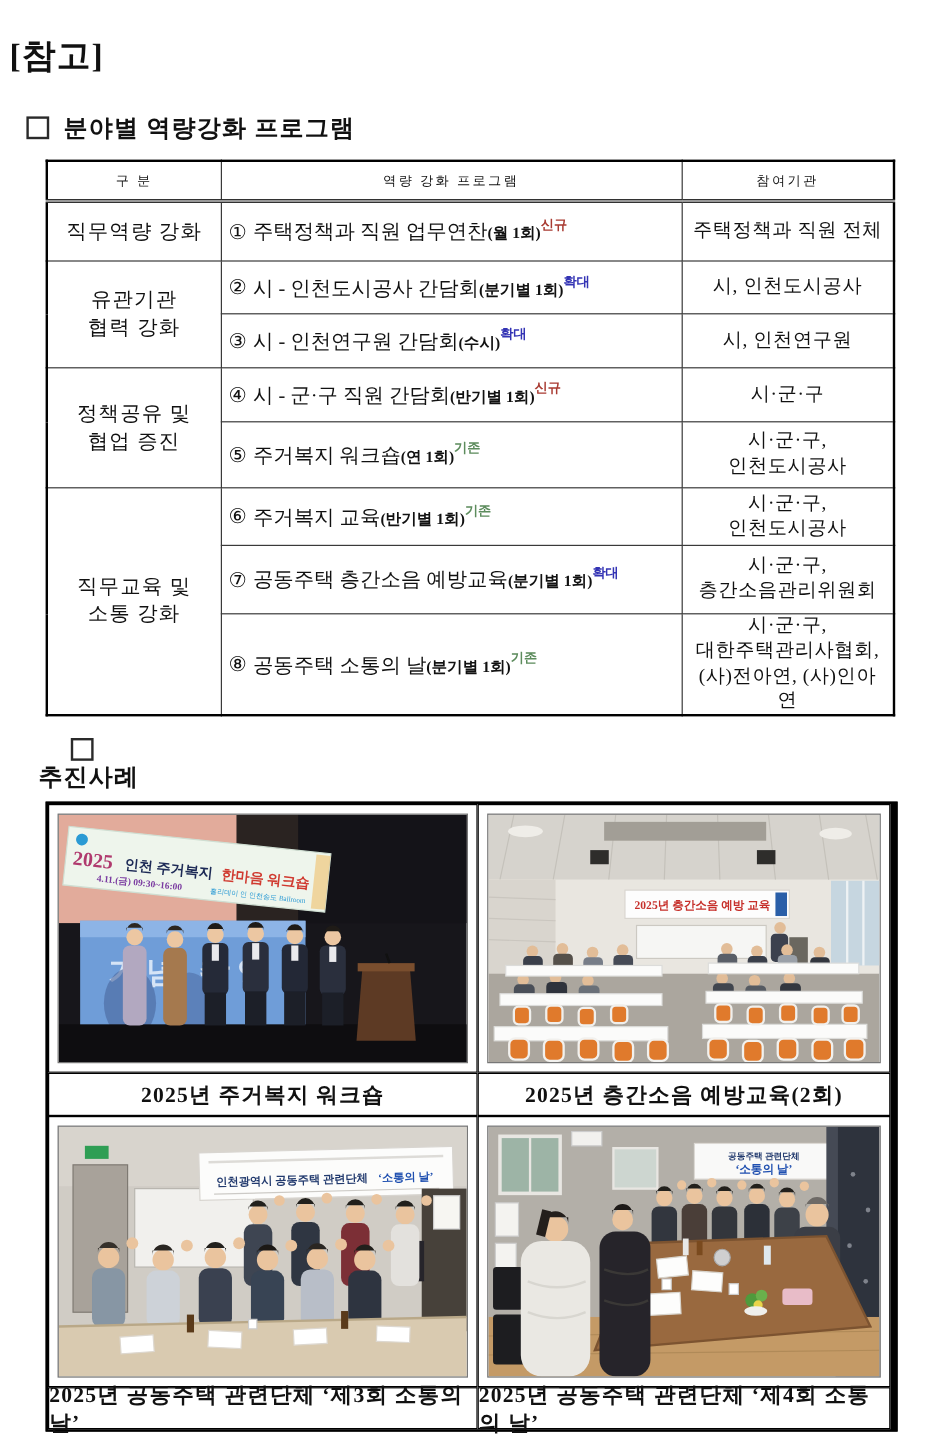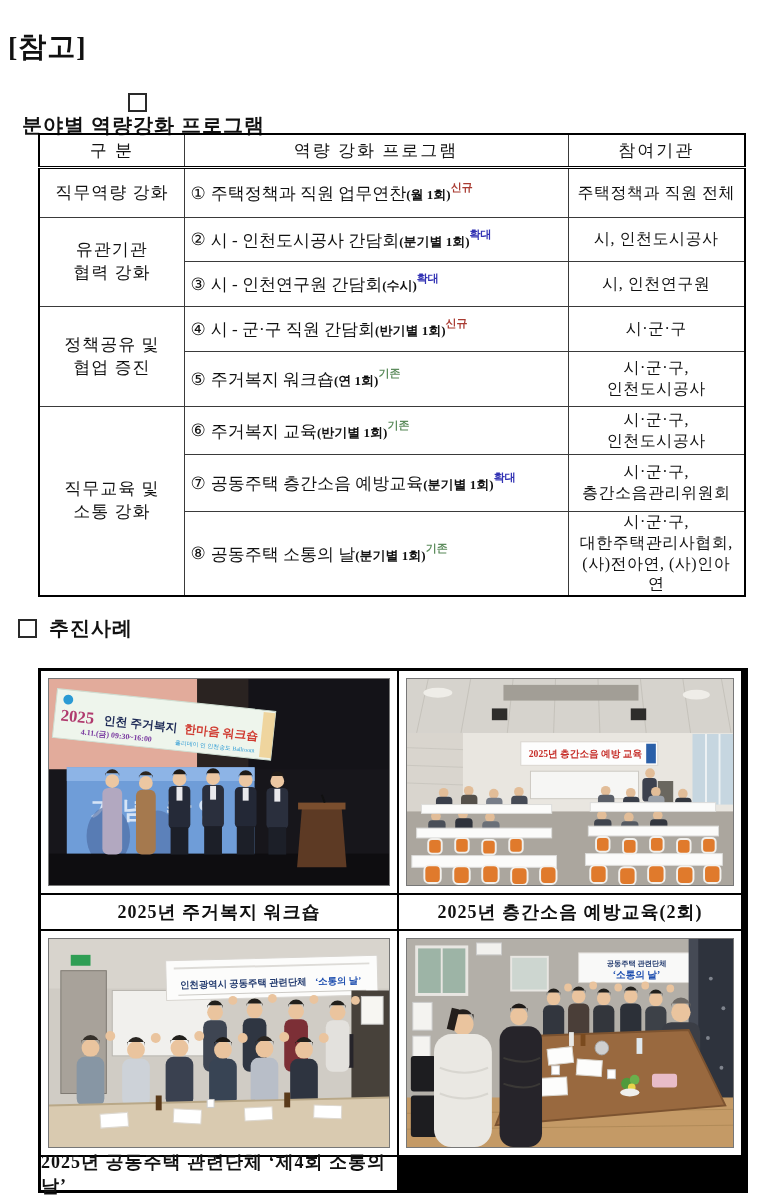--- a/index.html
+++ b/index.html
@@ -1,28 +1,28 @@
 <!DOCTYPE html>
 <html><head>
 <meta charset="utf-8">
 <style>
   html,body{margin:0;padding:0;background:#fff;}
   .doc{position:relative;width:780px;height:1200px;background:#fff;overflow:hidden;
        font-family:"Liberation Serif","DejaVu Serif",serif;color:#111;padding-left:24px;}
   
   .page-title{position:absolute;left:8px;top:28px;font-size:28px;font-weight:bold;letter-spacing:1px;}
   .sec-head{position:absolute;font-size:20px;font-weight:bold;letter-spacing:1px;display:flex;align-items:center;}
-  .sec-head.s1{left:22px;top:93px;flex-direction:column;}
-  .sec-head.s2{left:18px;top:615px;}
+  .sec-head.s1{left:22px;top:93px;}
+  .sec-head.s2{left:32px;top:615px;flex-direction:column;}
   .sqr{display:inline-block;width:15px;height:15px;border:2px solid #2a2a2a;margin-right:12px;background:#fff;}
   
   table.prg{position:absolute;left:38px;top:133px;width:706px;border-collapse:collapse;table-layout:fixed;
             border:2px solid #000;}
   table.prg th,table.prg td{border:1px solid #3a3a3a;padding:0 6px;overflow:hidden;}
-  table.prg thead th{height:31px;font-size:17px;font-weight:normal;text-align:center;border-bottom:3px double #000;letter-spacing:2px;}
+  table.prg thead th{height:31px;font-size:11px;font-weight:normal;text-align:center;border-bottom:3px double #000;letter-spacing:2px;}
   td.cat{text-align:center;font-size:17px;line-height:1.35;letter-spacing:1px;}
   td.prog{text-align:left;padding-left:10px;font-size:17px;white-space:nowrap;}
   td.part{text-align:center;font-size:16px;line-height:1.3;letter-spacing:0.5px;}
   .num{margin-right:5px;}
   .pr{font-size:13px;font-weight:bold;}
   sup.tg{font-size:11px;font-weight:bold;position:relative;top:-1px;letter-spacing:0;}
   .tag-new{color:#a93b32;}
   .tag-exp{color:#3333b4;}
   .tag-old{color:#5d8c5d;}
   
@@ -552,17 +552,20 @@
             <path d="M107,74 a9,9 0 0 1 18,0 v-4 h-18 z" fill="#1e1a18"></path>
             <rect x="96" y="88" width="44" height="122" rx="14" fill="#26242a"></rect>
             <path d="M100,120 q22,8 38,0" stroke="#3a3836" stroke-width="2" fill="none"></path>
             <path d="M100,146 q22,8 38,0" stroke="#3a3836" stroke-width="2" fill="none"></path>
           </g>
         </svg>
       </div>
     </div>
 
     <div class="pg-cell cap">
+        <span>2025년 공동주택 관련단체 ‘제3회 소통의 날’</span>
+      </div>
+    <div class="pg-cell cap">
         <span>2025년 공동주택 관련단체 ‘제4회 소통의 날’</span>
       </div>
 
   </div>
 </div>
 
 </body></html>

